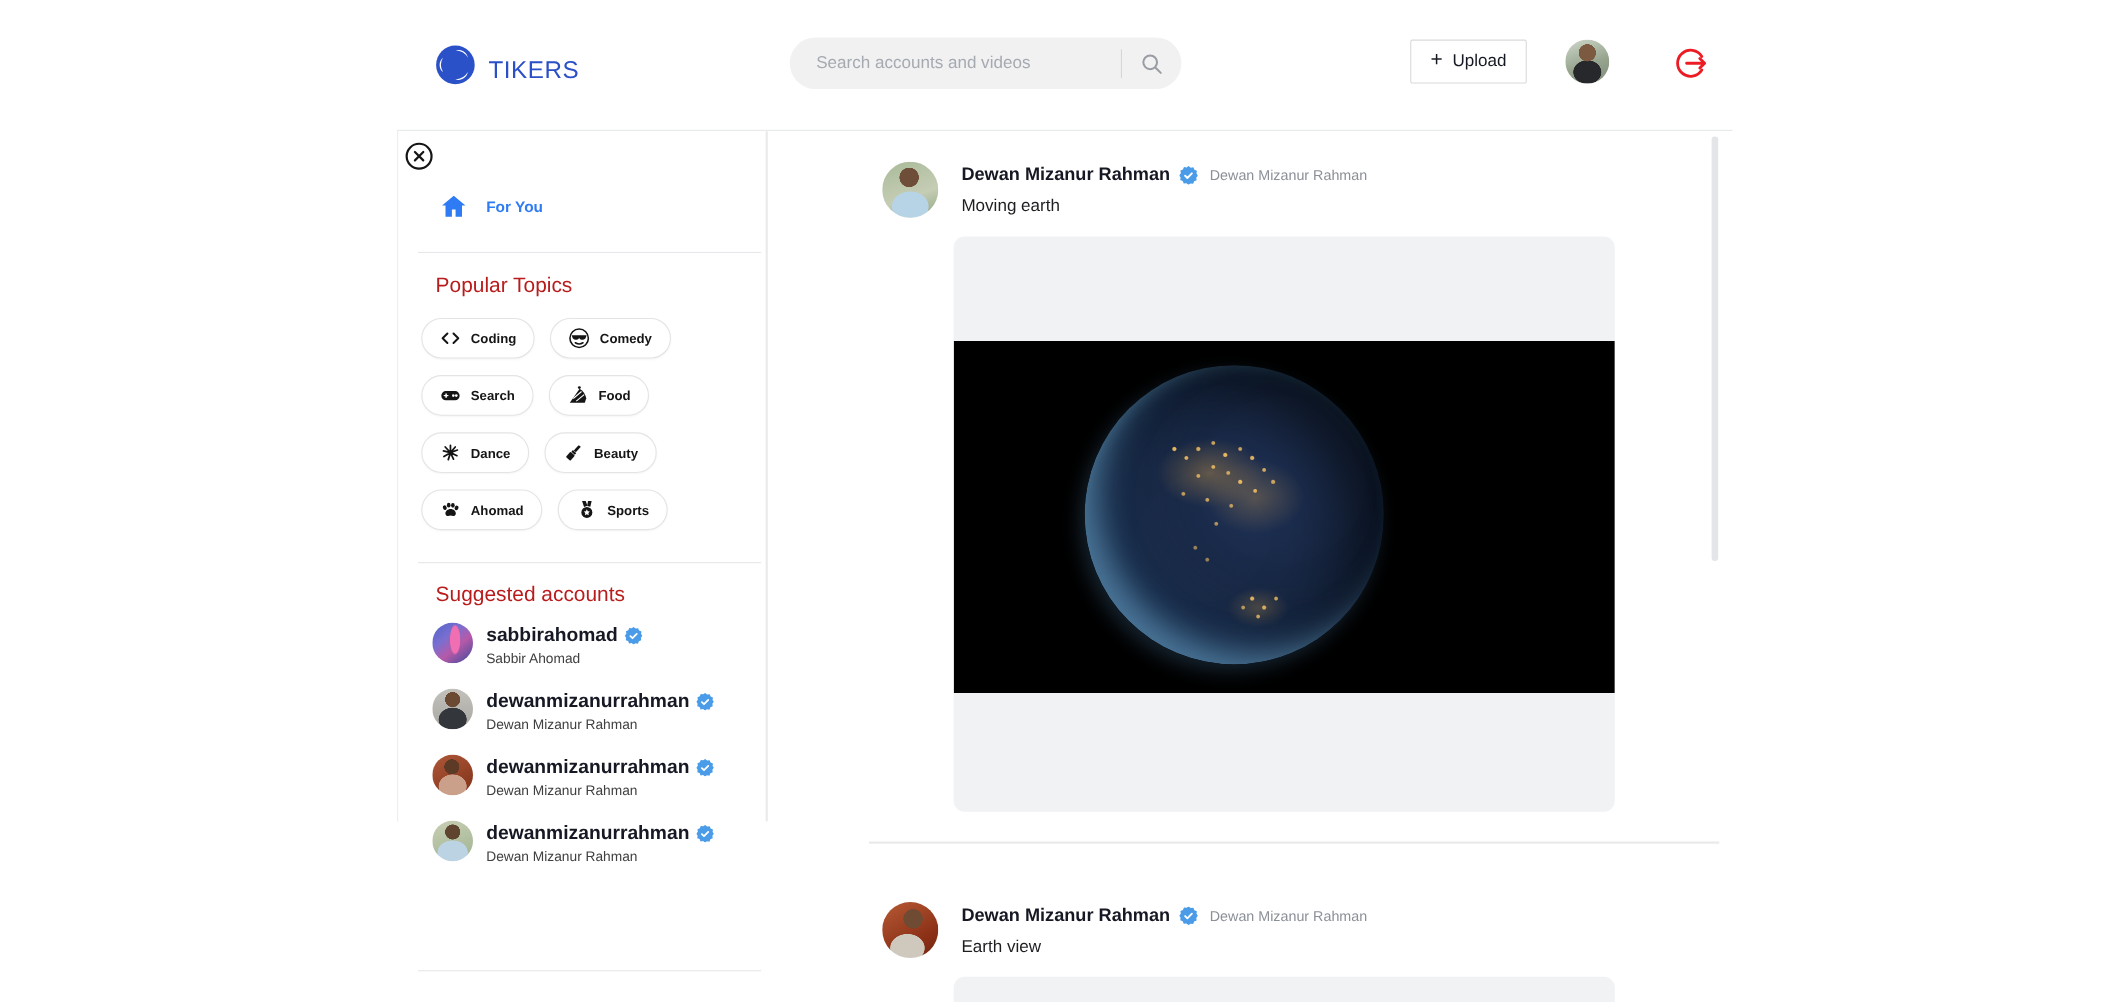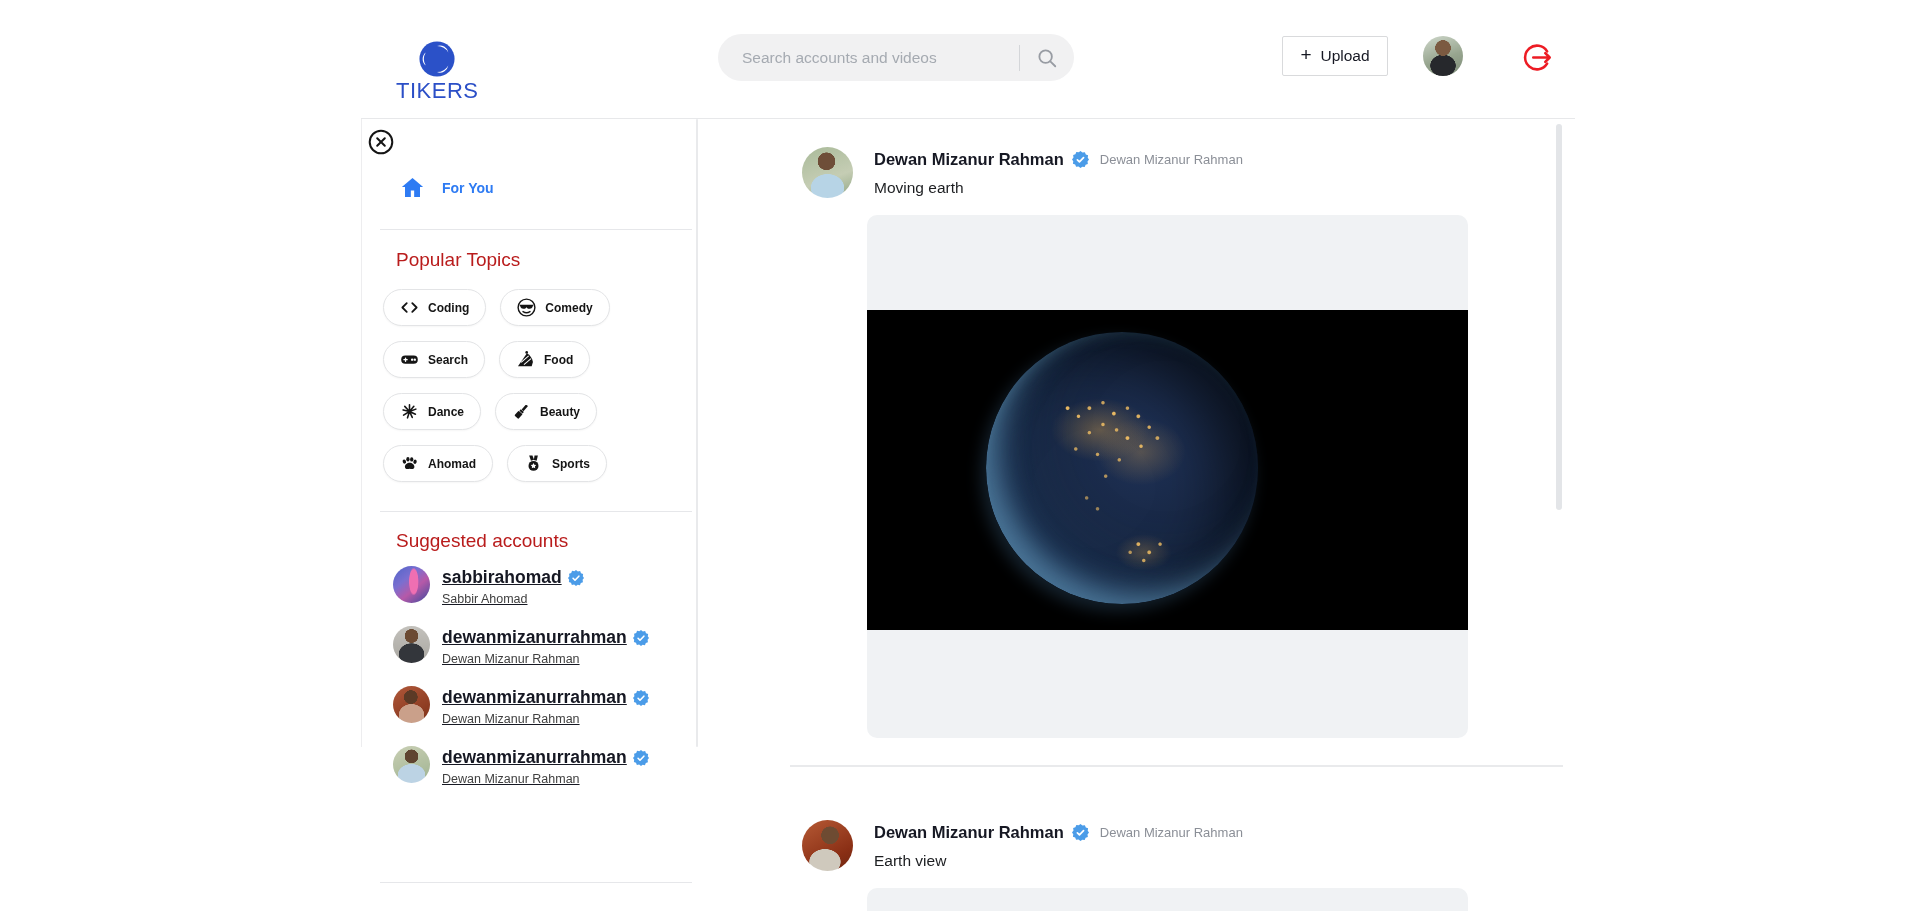--- a/index.html
+++ b/index.html
@@ -1,21 +1,21 @@
 <!DOCTYPE html>
 <html><head>
 <meta charset="utf-8">
 <style>
   * { margin:0; padding:0; box-sizing:border-box; }
   html,body { width:1920px; height:911px; overflow:hidden; background:#fff; }
   body { font-family:"Liberation Sans", sans-serif; color:#161823; }
   .page { position:relative; width:1920px; height:911px; background:#fff; overflow:hidden; }
 
   
-  .brand { position:absolute; left:396px; top:41px; display:flex; align-items:center; gap:1px; cursor:pointer;flex-direction:column; }
+  .brand { position:absolute; left:396px; top:41px; display:flex; align-items:flex-end; gap:12px; cursor:pointer; }
   .brand .logo { width:36px; height:36px; display:inline-block; }
   .brand .logo svg { width:100%; height:100%; }
   .brand-text { font-size:22px; font-weight:500; color:#2b4fc7; letter-spacing:.5px; }
 
   .search { position:absolute; left:718px; top:34px; width:356px; height:47px; background:#f1f1f2; border-radius:24px; display:flex; align-items:center; }
   .search input { flex:1; border:none; outline:none; background:transparent; padding:0 10px 0 24px; font-size:15.5px; font-family:"Liberation Sans",sans-serif; color:#444; }
   .search input::placeholder { color:#a5aab1; }
   .search-sep { width:1px; height:26px; background:#d4d6d9; }
   .search-icon-btn { width:54px; height:47px; display:flex; align-items:center; justify-content:center; cursor:pointer; }
   .search-icon-btn svg { width:22px; height:22px; }
@@ -52,21 +52,21 @@
   .pt-title { top:130px; }
   .sa-title { top:411px; }
 
   .topics { position:absolute; left:22px; top:170px; width:250px; display:flex; flex-wrap:wrap; gap:15px 14px; }
   .chip { display:flex; align-items:center; gap:9px; height:37px; padding:0 16px; background:#fff; border:1px solid #e3e4e6; border-radius:19px; box-shadow:0 1px 2px rgba(0,0,0,.04); cursor:pointer; font-family:"Liberation Sans",sans-serif; }
   .chip-icon { width:19px; height:19px; display:inline-block; }
   .chip-icon svg { width:100%; height:100%; }
   .chip-label { font-size:12px; font-weight:700; color:#151515; }
 
   .accounts { position:absolute; left:32px; top:447px; width:290px; display:flex; flex-direction:column; gap:13px; }
-  .acct { display:flex; gap:12px; height:47px; cursor:pointer;text-decoration:underline; }
+  .acct { display:flex; gap:12px; height:47px; cursor:pointer; }
   .acct-av { width:37px; height:37px; border-radius:50%; flex:none; background-size:cover; }
   .acct-name-row { display:flex; align-items:center; gap:6px; margin-top:1px; }
   .acct-user { font-size:17.5px; font-weight:700; color:#161823; }
   .badge { display:inline-block; }
   .acct-name-row .badge { width:16px; height:16px; }
   .badge svg { width:100%; height:100%; display:block; }
   .acct-display { font-size:12.5px; color:#404040; margin-top:4px; }
 
   .av-broken { border-radius:0 !important; background:#fff; position:relative; }
   .av-broken svg { width:17px; height:17px; position:absolute; left:1px; top:0; }

